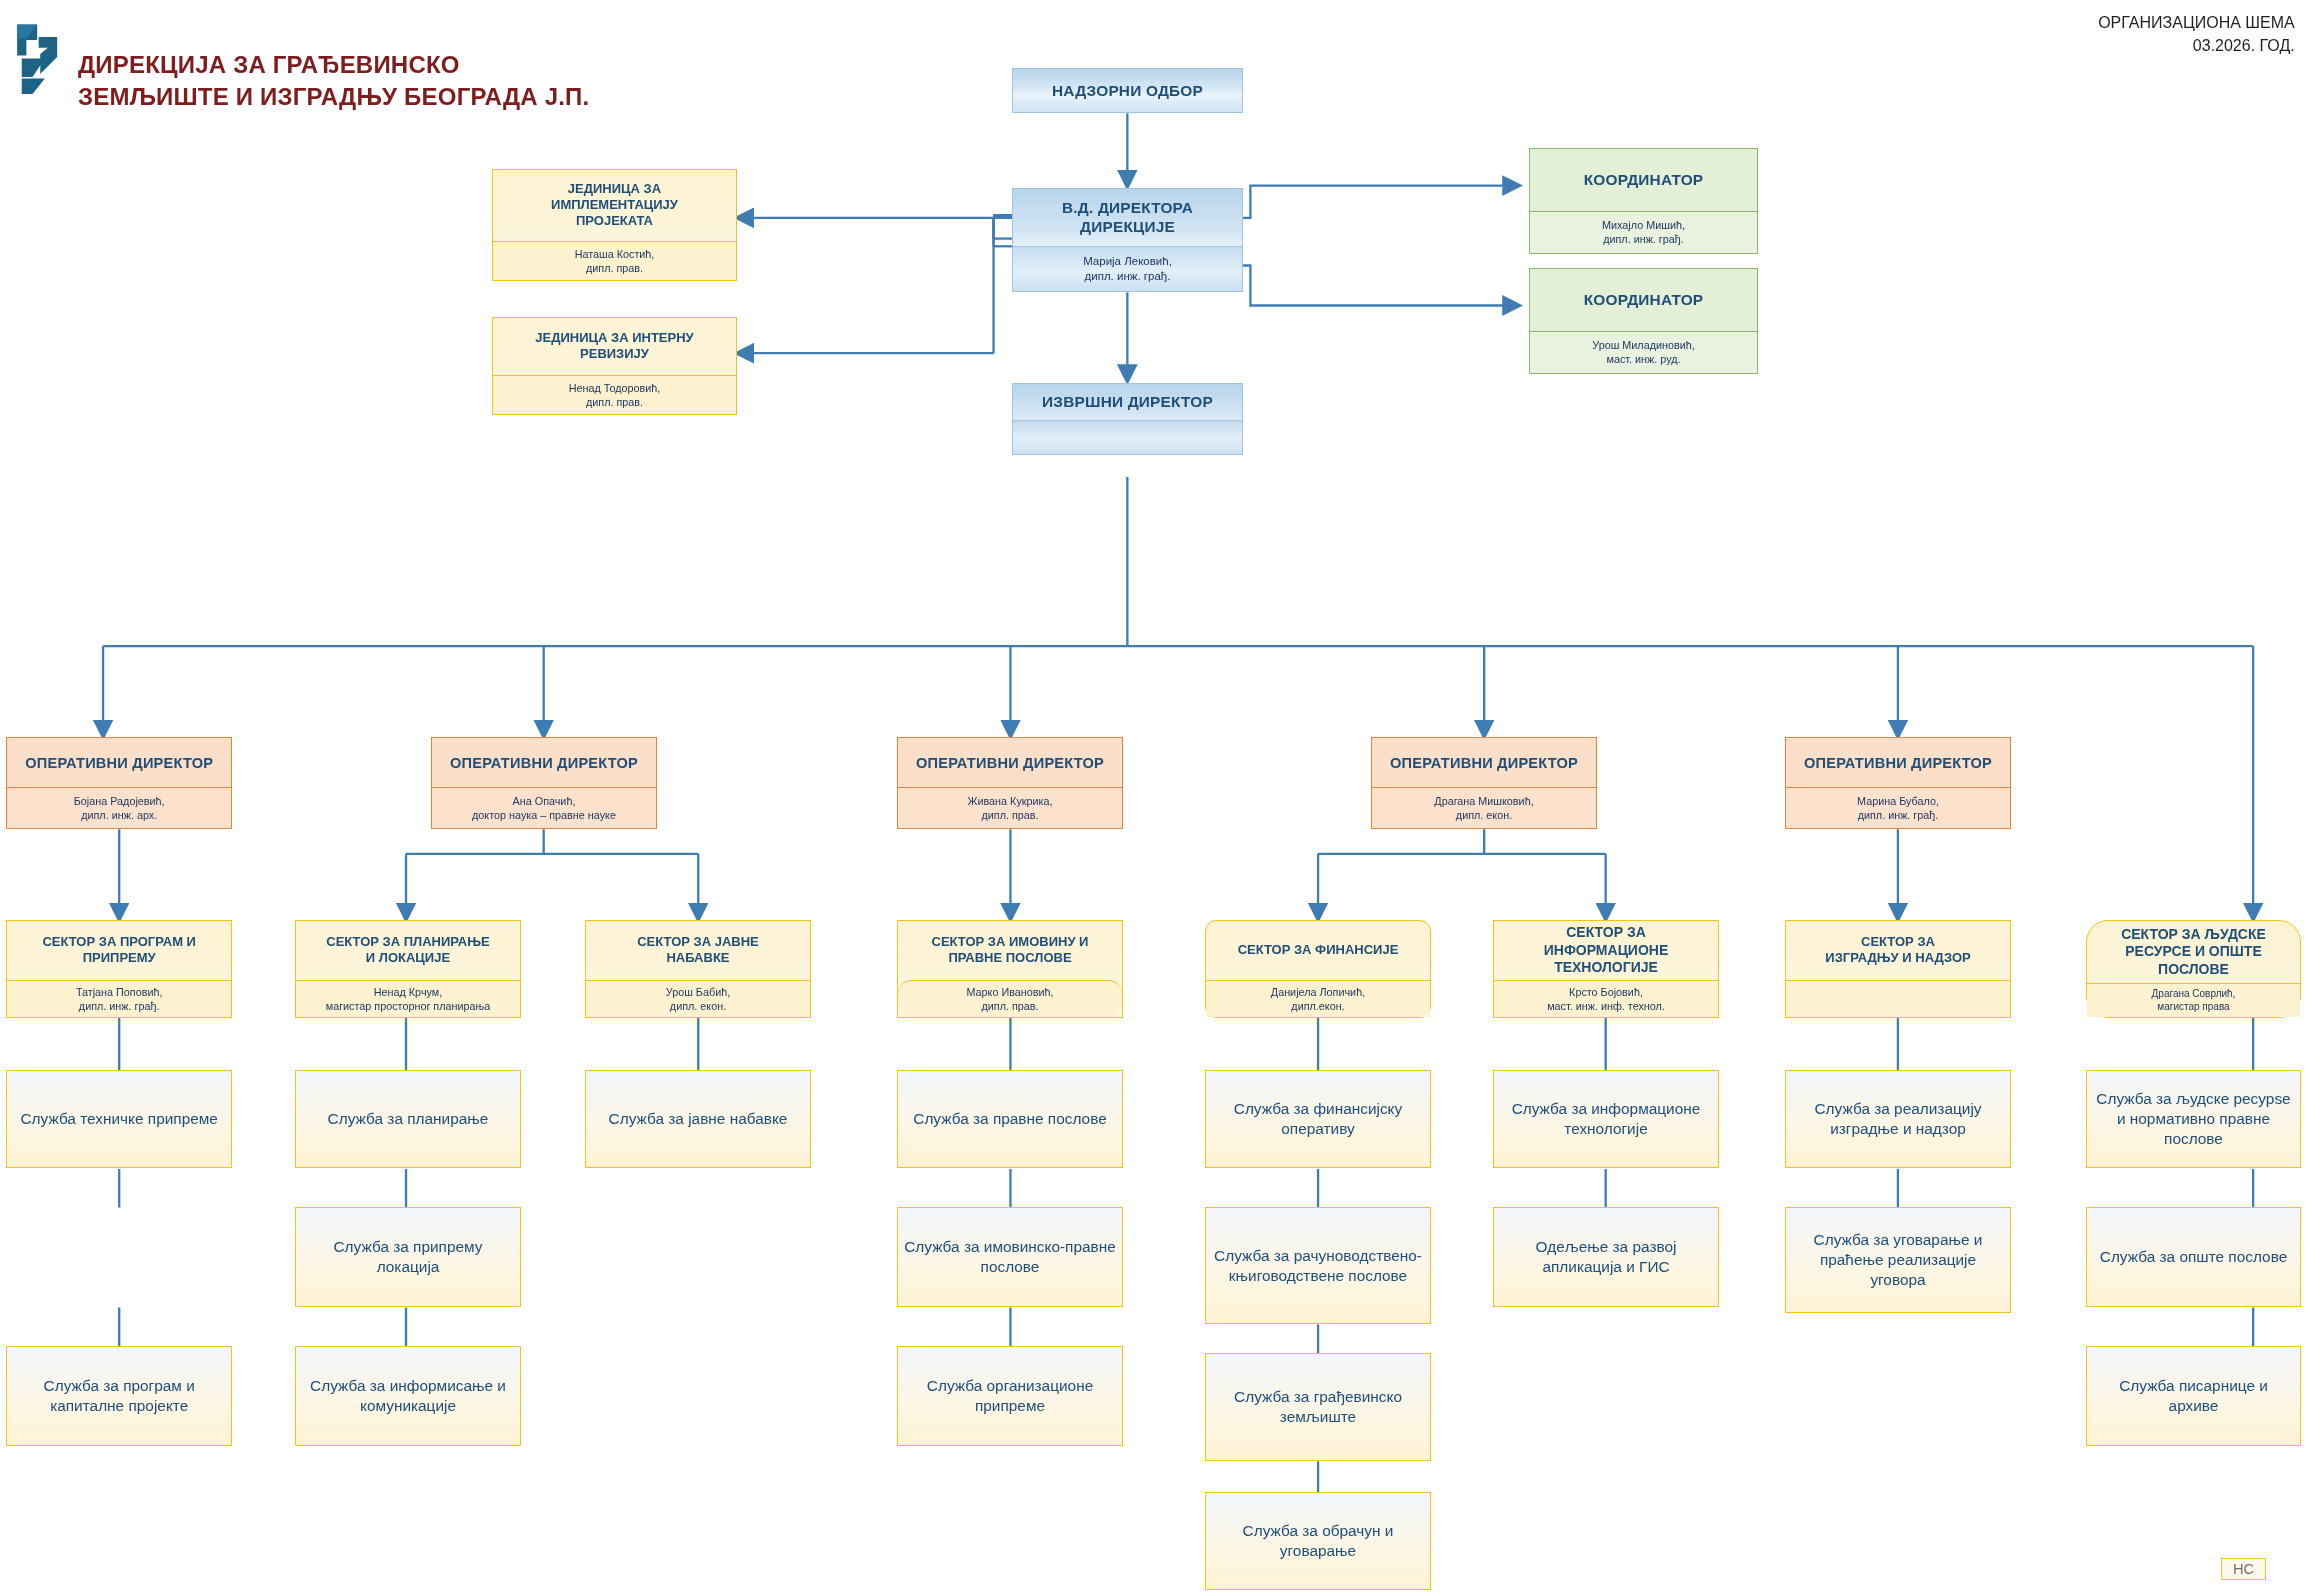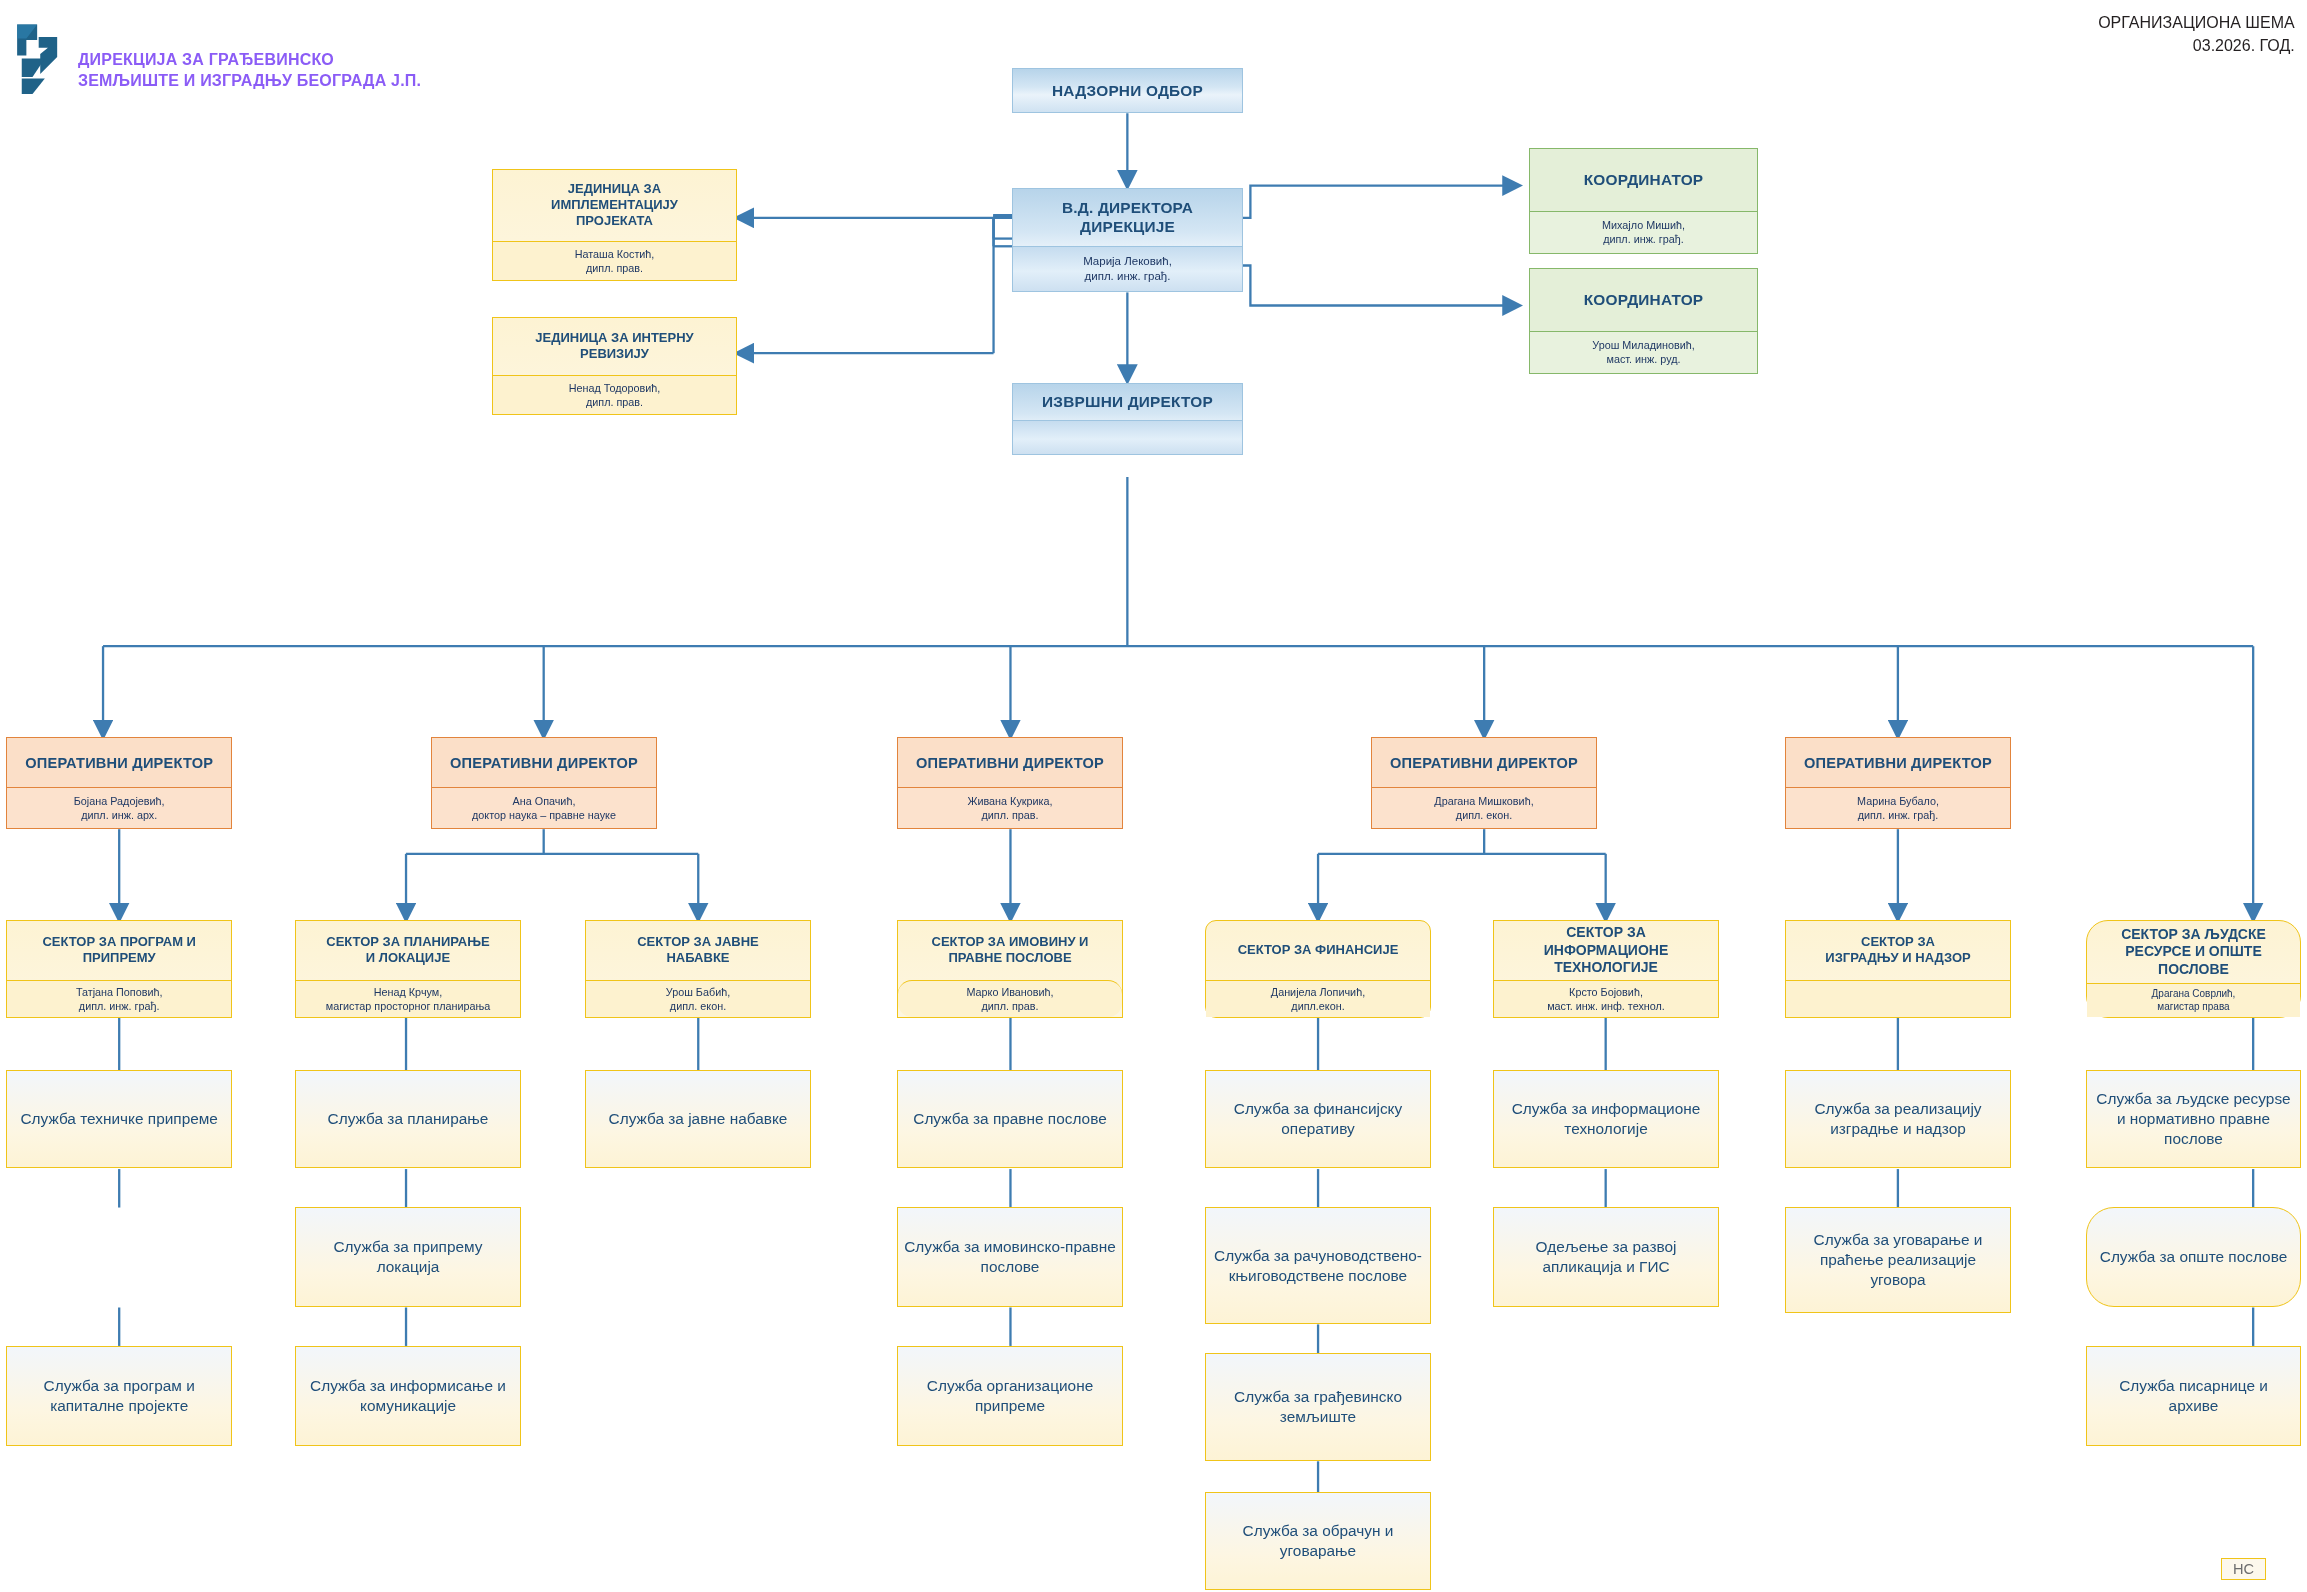--- a/index.html
+++ b/index.html
@@ -24,25 +24,25 @@
     position: absolute;
     left: 14px;
     top: 20px;
     width: 54px;
     height: 77px;
   }
   #org-title {
     position: absolute;
     left: 78px;
     top: 49px;
-    font-size: 16px;
+    font-size: 24px;
     font-weight: bold;
     line-height: 1.32;
     letter-spacing: 0.2px;
-    color: #8b5cf6;
+    color: #7f1d1d;
     white-space: pre-line;
   }
   #doc-meta {
     position: absolute;
     right: 12.3px;
     top: 10.8px;
     text-align: right;
     font-size: 16px;
     line-height: 1.45;
     color: #231f20;
@@ -490,21 +490,21 @@
   <div class="node n-service" style="left:1785px; top:1070px; width:226px; height:98px;">
     <div class="title">Служба за реализацију изградње и надзор</div>
   </div>
   <div class="node n-service" style="left:1785px; top:1207px; width:226px; height:106px;">
     <div class="title">Служба за уговарање и праћење реализације уговора</div>
   </div>
 
   <div class="node n-service" style="left:2086px; top:1070px; width:215px; height:98px;">
     <div class="title">Служба за људске ресурse и нормативно правне послове</div>
   </div>
-  <div class="node n-service" style="left:2086px; top:1207px; width:215px; height:100px;border-radius:28px;">
+  <div class="node n-service" style="left:2086px; top:1207px; width:215px; height:100px;">
     <div class="title">Служба за опште послове</div>
   </div>
   <div class="node n-service" style="left:2086px; top:1346px; width:215px; height:100px;">
     <div class="title">Служба писарнице и архиве</div>
   </div>
 
 </div>
 
 
 </body></html>

